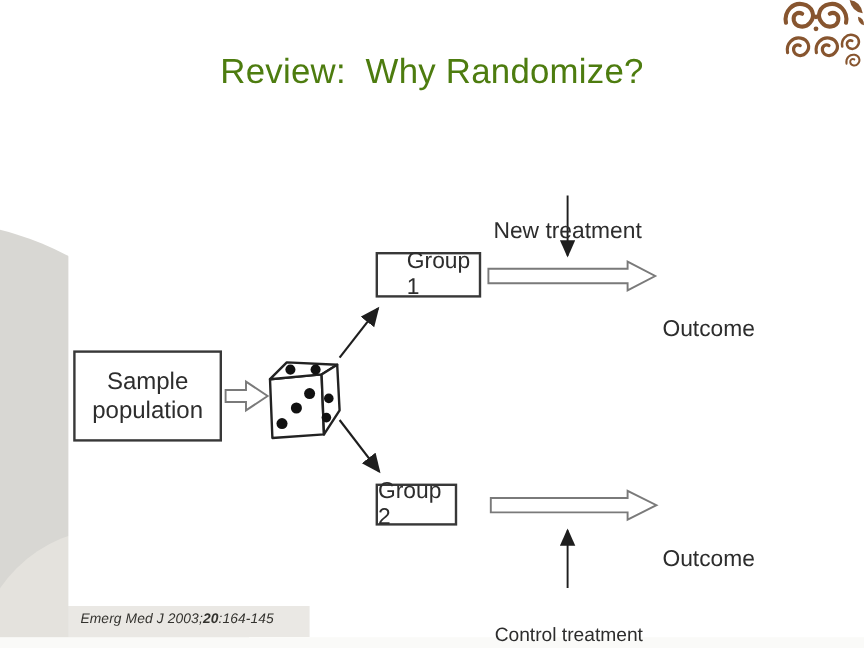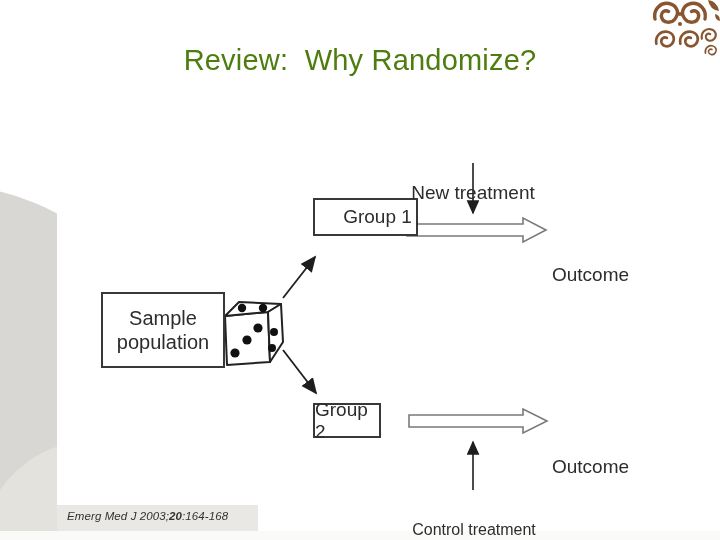--- a/index.html
+++ b/index.html
@@ -32,22 +32,22 @@
   .figure{
     position:absolute;left:57px;top:95px;width:603px;height:410px;background:#ffffff;
   }
   .figure svg.connectors{position:absolute;left:0;top:0;}
   .dbox{
     position:absolute;box-sizing:border-box;border:2px solid #383838;background:#fff;
     display:flex;align-items:center;justify-content:center;
     color:#2d2d2d;font-size:19px;
   }
   .sample-box{left:4px;top:197px;width:124px;height:76px;flex-direction:column;
-    font-size:20px;line-height:24px;text-align:center;margin-left:40px;}
-  .group1-box{left:256px;top:103px;width:105px;height:38px;padding-left:24px;}
+    font-size:20px;line-height:24px;text-align:center;}
+  .group1-box{left:256px;top:115px;width:88px;height:38px;padding-left:24px;}
   .group2-box{left:256px;top:308px;width:68px;height:35px;}
   .flabel{
     position:absolute;color:#2d2d2d;font-size:19px;white-space:nowrap;margin-top:46px;
   }
   .lbl-new{left:316px;top:41px;width:200px;text-align:center;}
   .lbl-control{left:312px;top:380px;width:210px;text-align:center;font-size:16px;}
   .lbl-outcome-top{left:495px;top:123px;}
   .lbl-outcome-bottom{left:495px;top:315px;}
   
   .citation{
@@ -121,21 +121,21 @@
       <span>Group 2</span>
     </div>
 
     <div class="flabel lbl-new">New treatment</div>
     <div class="flabel lbl-control">Control treatment</div>
     <div class="flabel lbl-outcome-top">Outcome</div>
     <div class="flabel lbl-outcome-bottom">Outcome</div>
   </div>
 
   <div class="citation">
-    <span>Emerg Med J</span><span> 2003;</span><span class="vol">20</span><span>:164-168</span>
+    <span>Emerg Med J</span><span> 2003;</span><span class="vol">20</span><span>:164-145</span>
   </div>
 
   <svg class="ornament" width="68" height="58" viewBox="0 0 68 58">
     <g fill="none" stroke="#87552f" stroke-width="3.4" stroke-linecap="round">
       <path d="M3,19 C1,9 9,2 17,3.5 C25,5 28,13 23,19 C19,24 11,23 9.5,17 C8.5,12 13,9.5 16.5,11.5"></path>
       <g transform="translate(56,0) scale(-1,1)">
         <path d="M3,19 C1,9 9,2 17,3.5 C25,5 28,13 23,19 C19,24 11,23 9.5,17 C8.5,12 13,9.5 16.5,11.5"></path>
       </g>
       <g transform="translate(2,29) scale(0.78)">
         <path d="M3,19 C1,9 9,2 17,3.5 C25,5 28,13 23,19 C19,24 11,23 9.5,17 C8.5,12 13,9.5 16.5,11.5"></path>

